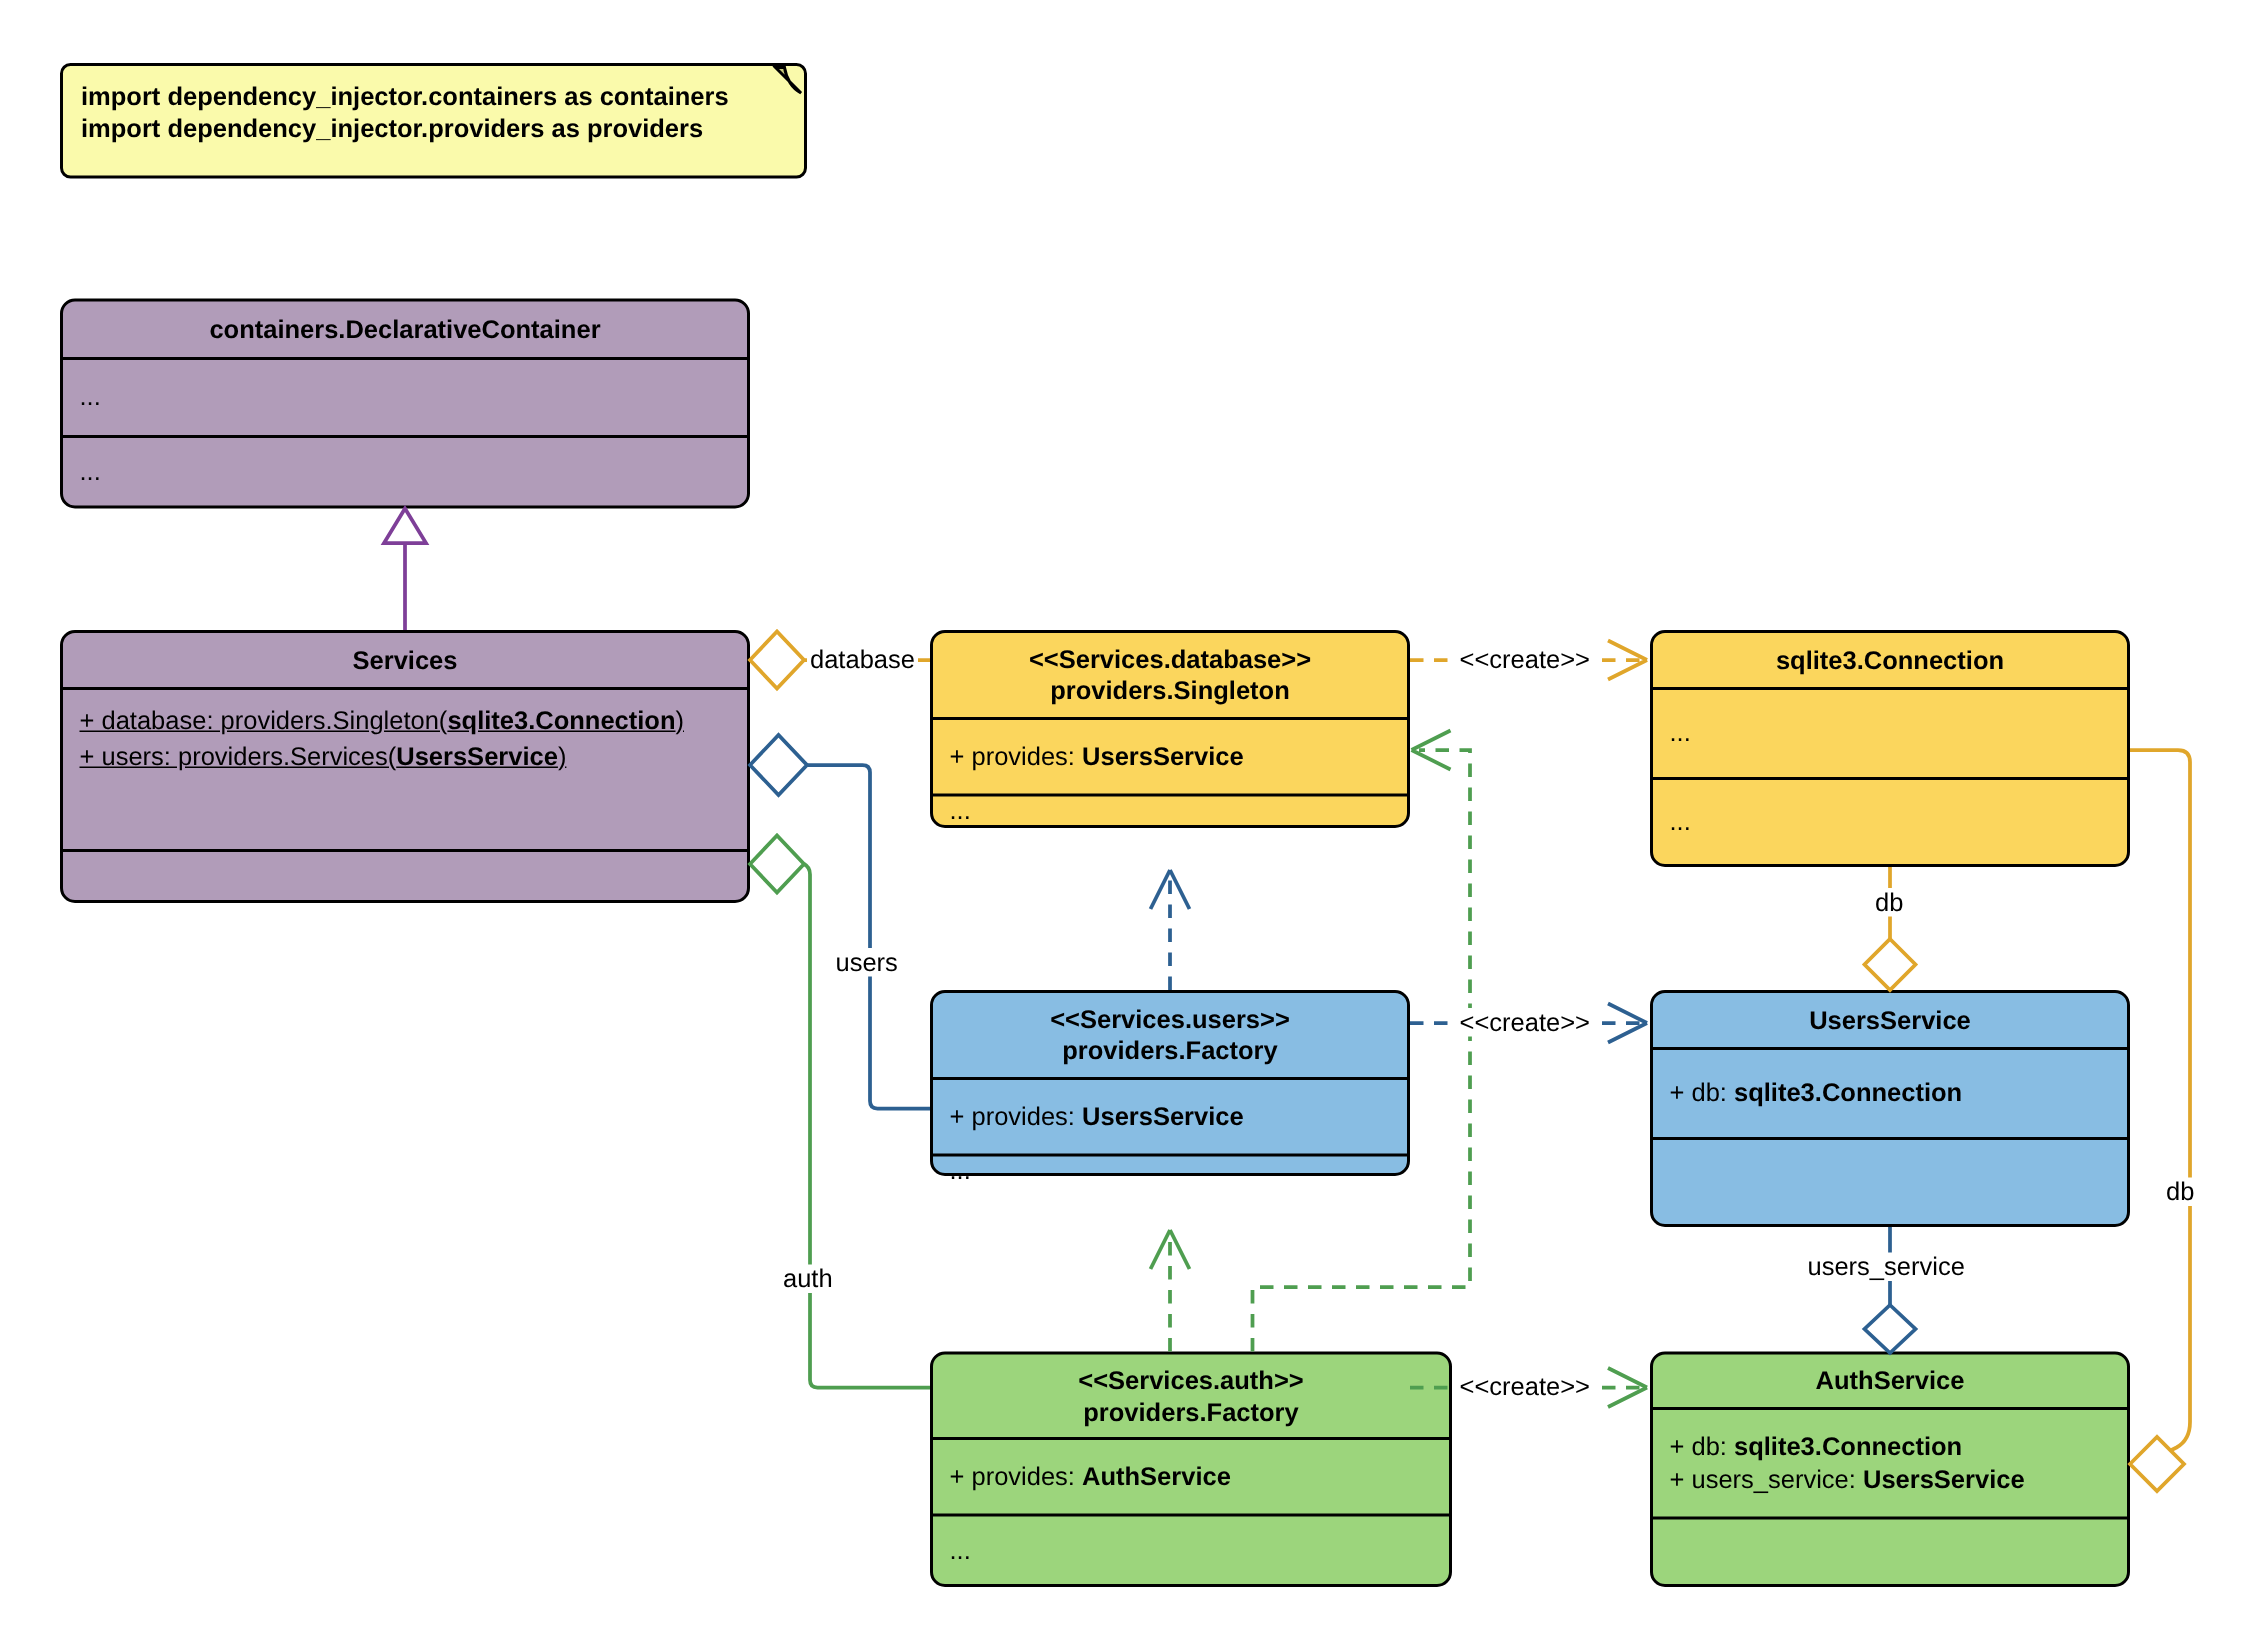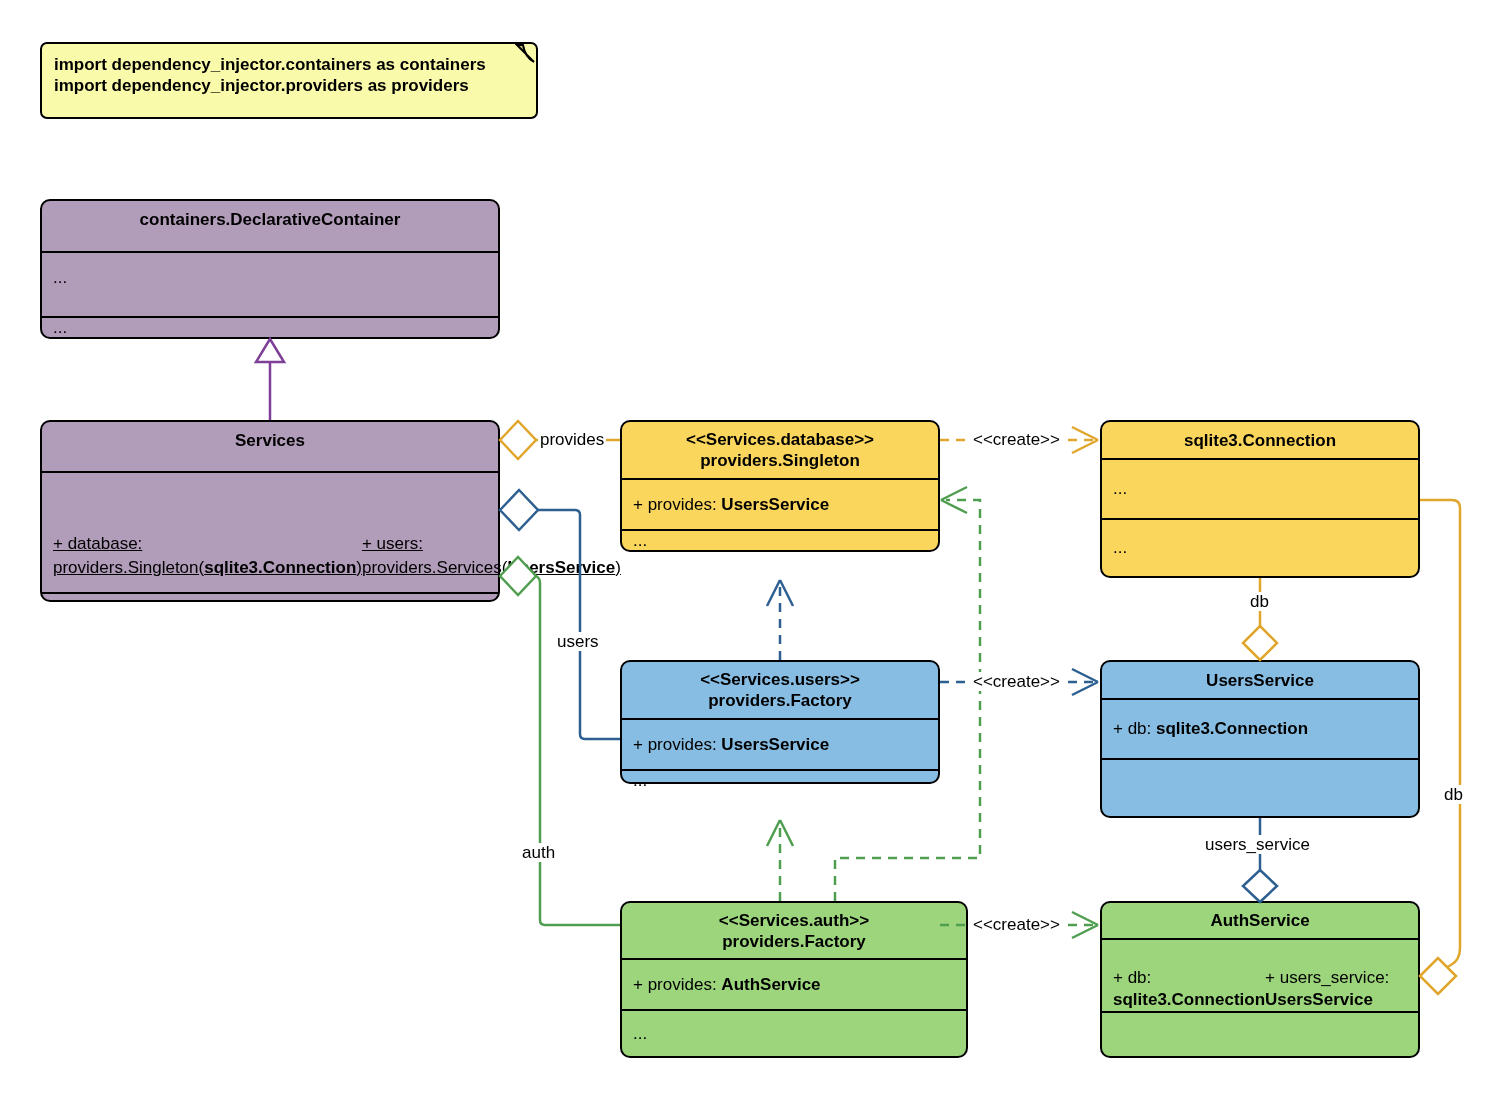--- a/index.html
+++ b/index.html
@@ -14,33 +14,33 @@
     box-sizing:border-box;padding:10px 0 0 12px;
     font-weight:bold;font-size:17px;line-height:21px;
   }
   .note-fold{position:absolute;top:-1px;right:-1px;}
   
   .uml-class{
     position:absolute;border:2.5px solid #000;border-radius:10px;
     box-sizing:border-box;display:flex;flex-direction:column;
     font-size:17px;
   }
-  .uml-class.purple{background:var(--purple-fill);gap:13px;}
+  .uml-class.purple{background:var(--purple-fill);}
   .uml-class.yellow{background:var(--yellow-fill);}
   .uml-class.blue{background:var(--blue-fill);}
   .uml-class.green{background:var(--green-fill);}
   .uml-class .c{border-top:2.5px solid #000;}
   .title{
     display:flex;flex-direction:column;justify-content:center;align-items:center;
     font-weight:bold;line-height:21px;flex-shrink:0;
   }
   .row{display:flex;align-items:center;padding:0 11px;flex-shrink:0;}
   .row.fill{flex:1;}
-  .attrs{display:flex;flex-direction:row;justify-content:flex-start;
-         align-items:flex-end;padding:9px 11px 0 11px;line-height:23.5px;flex-shrink:0;}
+  .attrs{display:flex;flex-direction:column;justify-content:flex-start;
+         align-items:flex-start;padding:9px 11px 0 11px;line-height:23.5px;flex-shrink:0;}
   .attrs.centered{justify-content:center;padding-top:0;line-height:22px;}
   .attr.u{text-decoration:underline;}
   
   #edges{position:absolute;left:0;top:0;pointer-events:none;}
   .s-y{stroke:var(--edge-yellow);}
   .s-b{stroke:var(--edge-blue);}
   .s-g{stroke:var(--edge-green);}
   .s-p{stroke:var(--edge-purple);}
   .ln{fill:none;stroke-width:2.5;}
   .dash{stroke-dasharray:9 7;}
@@ -171,21 +171,21 @@
     <path class="ln s-y" d="M1260 578 L1260 627"></path>
     <polygon class="diamond s-y" points="1260,626 1277,643 1260,660 1243,643"></polygon>
 
     <path class="ln s-b" d="M1260 818 L1260 871"></path>
     <polygon class="diamond s-b" points="1260,870 1277,886 1260,902 1243,886"></polygon>
 
     <path class="ln s-y" d="M1420 500 L1452 500 Q1460 500 1460 508 L1460 948 Q1460 960 1451 965 L1447 967"></path>
     <polygon class="diamond s-y" points="1420,976 1438,958 1456,976 1438,994"></polygon>
   </svg>
 
-  <span class="edge-label" style="left:538px;top:430px">provides</span>
+  <span class="edge-label" style="left:538px;top:430px">database</span>
   <span class="edge-label" style="left:555px;top:632px">users</span>
   <span class="edge-label" style="left:520px;top:843px">auth</span>
   <span class="edge-label" style="left:971px;top:430px">&lt;&lt;create&gt;&gt;</span>
   <span class="edge-label" style="left:971px;top:672px">&lt;&lt;create&gt;&gt;</span>
   <span class="edge-label" style="left:971px;top:915px">&lt;&lt;create&gt;&gt;</span>
   <span class="edge-label" style="left:1248px;top:592px">db</span>
   <span class="edge-label" style="left:1203px;top:835px">users_service</span>
   <span class="edge-label" style="left:1442px;top:785px">db</span>
 </div>
 

